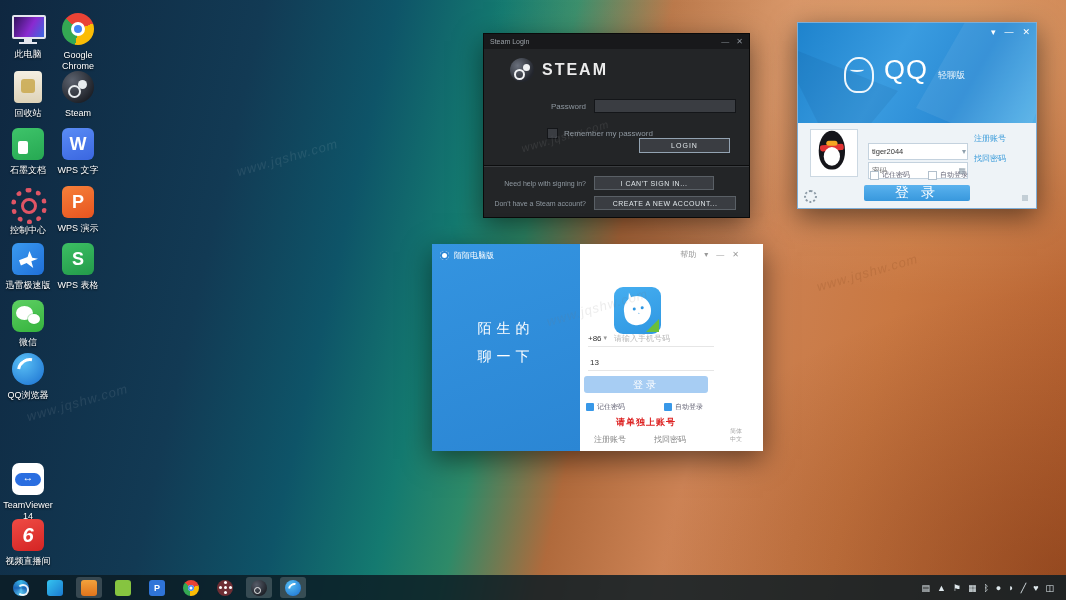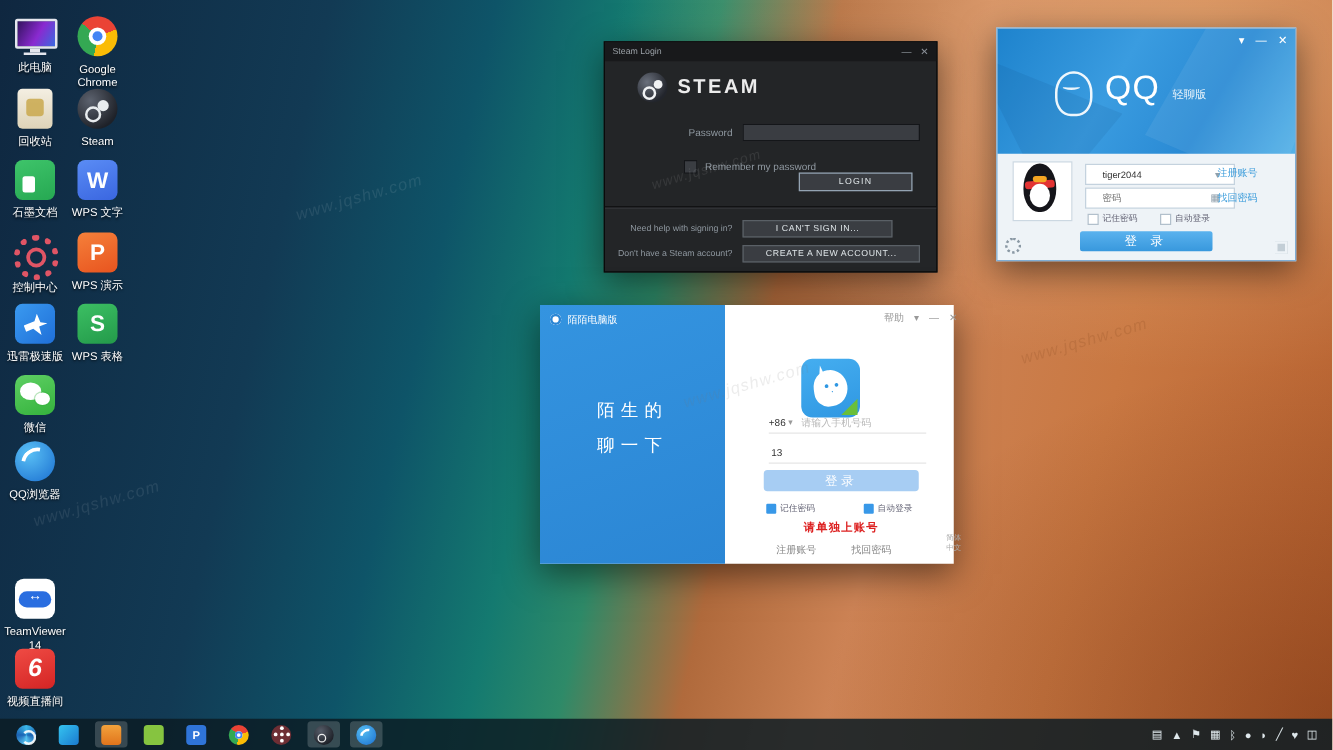--- a/index.html
+++ b/index.html
@@ -102,38 +102,38 @@
     clip-path:polygon(0 0,100% 40%,50% 100%);}
   .qctl{position:absolute;right:6px;top:4px;display:flex;gap:9px;color:#fff;font-size:9px;z-index:3;}
   .qlogo{position:absolute;left:46px;top:34px;display:flex;align-items:flex-start;gap:10px;z-index:2;}
   .qpeng{width:26px;height:32px;border:2px solid rgba(255,255,255,.92);border-radius:48% 48% 42% 42%;position:relative;}
   .qpeng::before{content:"";position:absolute;left:4px;top:8px;width:14px;height:3px;border-bottom:2px solid rgba(255,255,255,.9);border-radius:50%;}
   .qtxt{color:#fff;font-size:27px;font-weight:300;letter-spacing:1px;line-height:1;}
   .qbadge{color:#eaf4fb;font-size:9px;margin-top:12px;}
   .qbody{position:relative;height:83px;}
   .avatar{position:absolute;left:12px;top:6px;width:46px;height:46px;background:#fff;border:1px solid #ccd8e2;}
   .avatar .pg{transform:scale(1.25);transform-origin:4px 2px;}
-  .qfield{position:absolute;left:70px;width:96px;height:15px;background:#fff;border:1px solid #c4d2de;display:flex;align-items:center;padding:0 11px;font-size:7.5px;}
+  .qfield{position:absolute;left:70px;width:96px;height:15px;background:#fff;border:1px solid #c4d2de;display:flex;align-items:center;padding:0 1px;font-size:7.5px;margin-top:12px;}
   .qfield input{border:0;outline:0;width:78px;font-size:7.5px;color:#333;background:transparent;font-family:inherit;}
   .qfield .tailic{margin-left:auto;color:#90a0ac;font-size:8px;}
   .qlink{position:absolute;left:176px;color:#3d9ddb;font-size:8px;cursor:pointer;}
   .qcbrow{position:absolute;top:47px;display:flex;align-items:center;font-size:7px;color:#667;}
   .qcb{width:7px;height:7px;border:1px solid #b2c0cc;background:#fff;margin-right:3px;}
   .qloginbtn{position:absolute;left:66px;top:62px;width:106px;height:16px;border-radius:2px;cursor:pointer;
-    background:linear-gradient(180deg,#5ab2ee,#3898dd);color:#fff;font-size:10px;letter-spacing:4px;
+    background:linear-gradient(180deg,#5ab2ee,#3898dd);color:#fff;font-size:14px;letter-spacing:4px;
     display:flex;align-items:center;justify-content:center;}
   .qgear{position:absolute;left:6px;bottom:3px;width:9px;height:9px;border:2px dotted #8a98a4;border-radius:50%;}
   .qqr{position:absolute;right:6px;bottom:3px;width:10px;height:10px;background:#c3ced6;box-shadow:inset 0 0 0 2px #eef3f7,inset 0 0 0 3px #c3ced6;}
   
   .momo{left:432px;top:244px;width:331px;height:207px;background:#fff;}
   .mleft{position:absolute;left:0;top:0;width:148px;height:207px;background:linear-gradient(160deg,#3494e0,#2b86d4);}
   .mtitle{position:absolute;left:8px;top:6px;display:flex;gap:5px;align-items:center;color:#fff;font-size:8px;}
   .mdot{width:9px;height:9px;background:#fff;border-radius:50%;box-shadow:inset 0 0 0 2px #2b86d4,inset 0 0 0 3px #fff;}
   .mslogan{position:absolute;left:0;width:148px;text-align:center;color:#fff;font-size:14px;letter-spacing:5px;}
-  .mright{position:absolute;left:159px;top:0;width:183px;height:230px;}
+  .mright{position:absolute;left:132px;top:0;width:183px;height:230px;}
   .mctl{position:absolute;right:8px;top:5px;display:flex;gap:8px;align-items:center;color:#999;font-size:8px;}
   .mlogo{position:absolute;left:50px;top:43px;width:47px;height:47px;border-radius:9px;background:linear-gradient(160deg,#45aef0,#2f97e2);display:flex;align-items:center;justify-content:center;position:absolute;}
   .mdrop{width:27px;height:29px;background:#fff;border-radius:52% 55% 55% 45%;transform:rotate(-8deg);position:relative;}
   .mdrop::before{content:"";position:absolute;left:4px;top:-4px;width:0;height:0;border-left:5px solid transparent;border-bottom:9px solid #fff;transform:rotate(-18deg);}
   .mdrop::after{content:"";position:absolute;left:9px;top:11px;width:3px;height:3px;background:#2f97e2;border-radius:50%;box-shadow:8px 0 0 #2f97e2,4px 5px 0 -1px #2f97e2;}
   .mbadge{position:absolute;right:2px;bottom:2px;width:0;height:0;border-left:13px solid transparent;border-bottom:13px solid #6abf3a;}
   .mrow{position:absolute;left:24px;width:126px;height:16px;border-bottom:1px solid #e6e6e6;display:flex;align-items:center;font-size:8px;color:#333;}
   .mrow input{border:0;outline:0;background:transparent;font-size:8px;color:#333;width:86px;font-family:inherit;}
   .mrow input::placeholder{color:#b9b9b9;}
   .mcaret{color:#999;font-size:7px;margin:0 5px 0 2px;}

